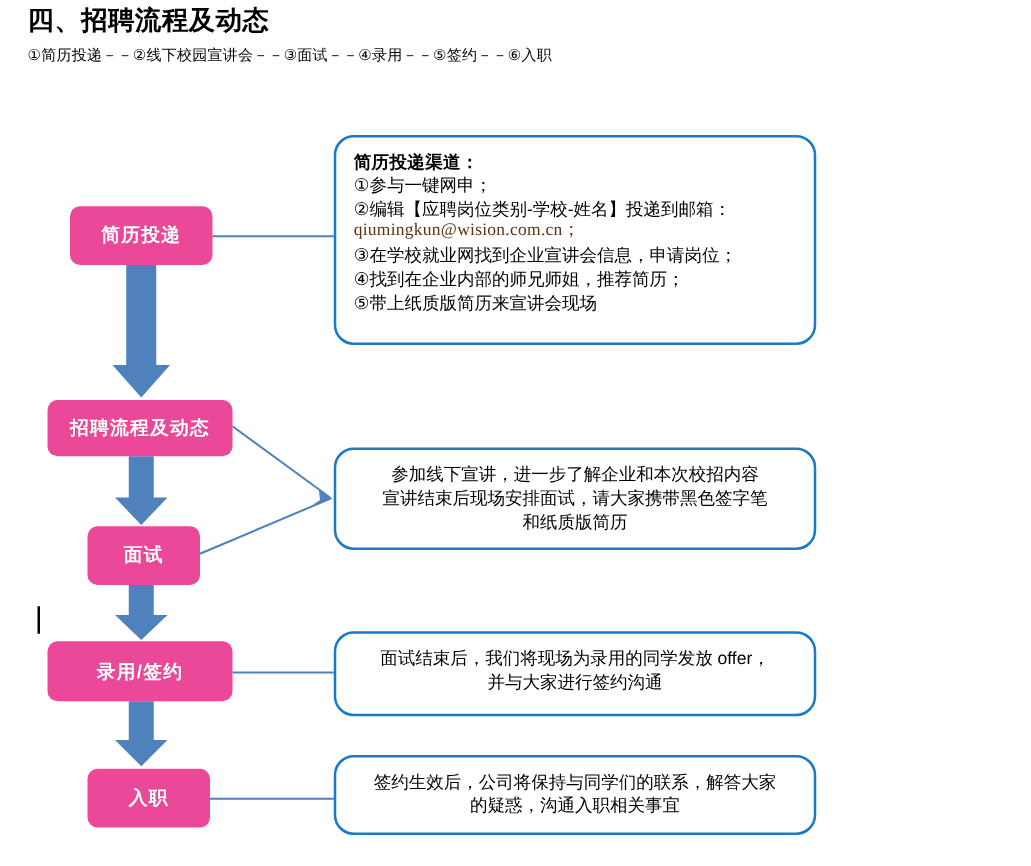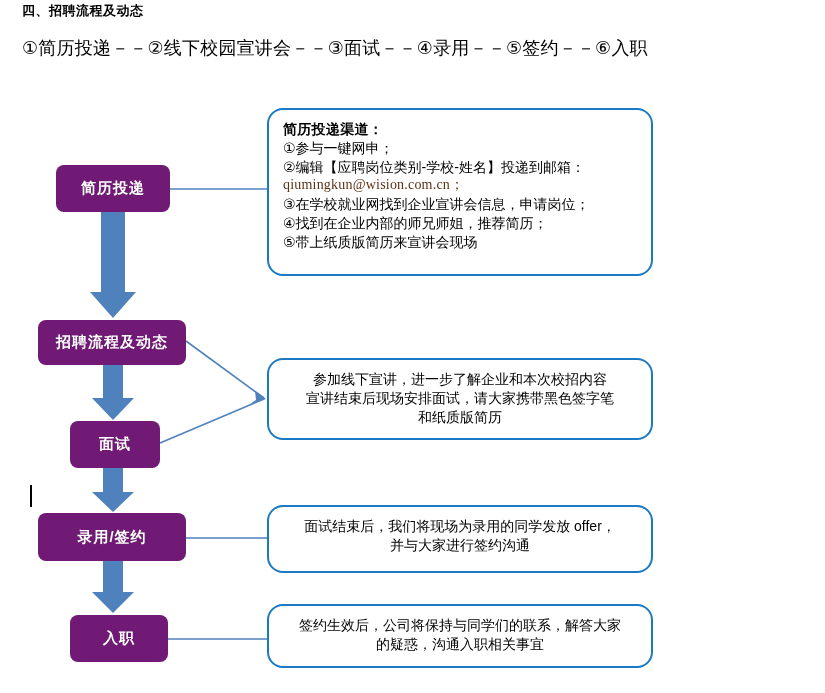--- a/index.html
+++ b/index.html
@@ -14,49 +14,49 @@
     overflow: hidden;
     font-family: "Liberation Sans", "DejaVu Sans", sans-serif;
     color: #000000;
   }
 
   
   #doc-heading {
     position: absolute;
     left: 22px;
     top: 2px;
-    font-size: 13px;
+    font-size: 21px;
     font-weight: bold;
     letter-spacing: 0.5px;
     white-space: nowrap;
   }
   #doc-subline {
     position: absolute;
     left: 22px;
     top: 36px;
-    font-size: 18px;
+    font-size: 12px;
     letter-spacing: 0.2px;
     white-space: nowrap;
     text-align: right;
   }
 
   
   #connector-layer {
     position: absolute;
     left: 0;
     top: 0;
     width: 825px;
     height: 693px;
     pointer-events: none;
   }
 
   
   .flow-box {
     position: absolute;
-    background: #701a75;
+    background: #ec4899;
     border-radius: 8px;
     color: #ffffff;
     font-size: 15px;
     font-weight: bold;
     display: flex;
     align-items: center;
     justify-content: center;
     letter-spacing: 1px;
     box-sizing: border-box;
     text-shadow: 0 0 1px rgba(0,0,0,0.15);

